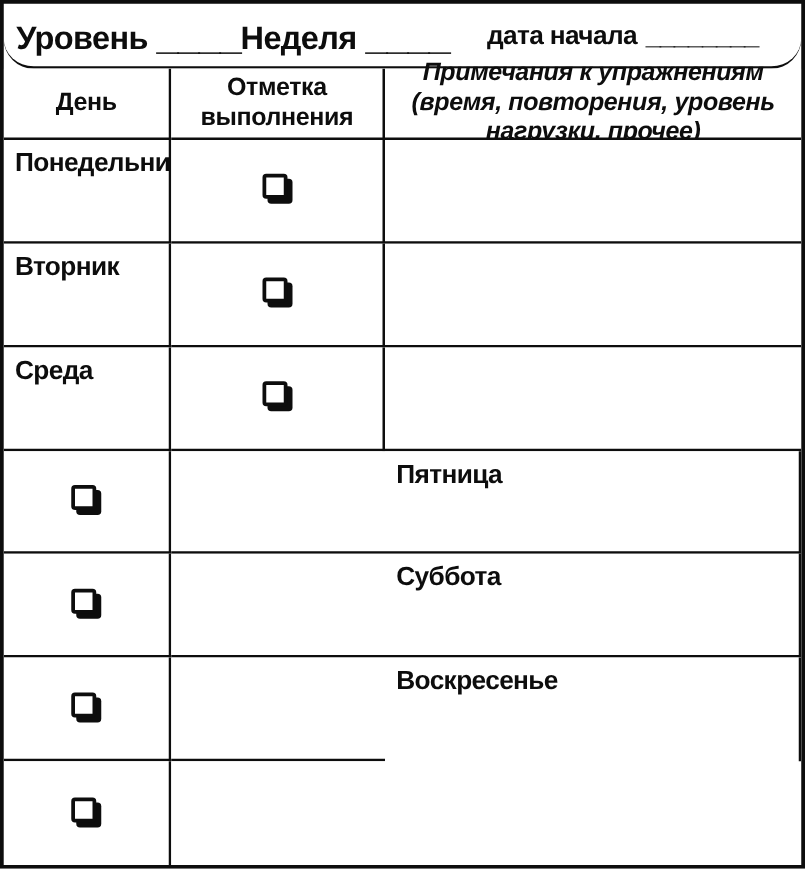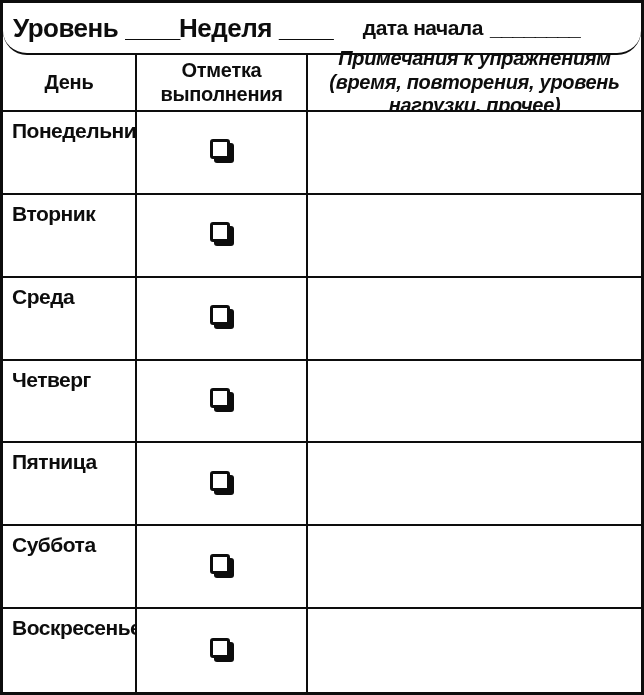--- a/index.html
+++ b/index.html
@@ -18,21 +18,21 @@
     flex:0 0 52px;
     display:flex;align-items:center;
     padding:0 10px;
     border-bottom:2px solid #0d0d0d;
     white-space:nowrap;
     border-radius:24px;
   }
   .t-group{display:flex;align-items:baseline;}
   .t-label{font-size:26px;letter-spacing:-0.5px;}
   .t-label.small{font-size:21px;}
-  .t-blank{font-size:26px;letter-spacing:-1px;margin-left:7px;}
+  .t-blank{font-size:32px;letter-spacing:-1px;margin-left:7px;}
   .t-blank.small{font-size:22px;}
   .g2{}
   .g3{margin-left:30px;}
   
   .grid{
     flex:1;
     display:grid;
     grid-template-columns:134px 171px 1fr;
     grid-template-rows:57px repeat(7,1fr);
   }
@@ -103,21 +103,20 @@
       <span class="checkbox"></span>
     </div>
     <div class="cell last-col notes-cell"></div>
 
     <div class="cell day-cell">Среда</div>
     <div class="cell check-cell">
       <span class="checkbox"></span>
     </div>
     <div class="cell last-col notes-cell"></div>
 
-    <div class="cell day-cell">Четверг</div>
     <div class="cell check-cell">
       <span class="checkbox"></span>
     </div>
     <div class="cell last-col notes-cell"></div>
 
     <div class="cell day-cell">Пятница</div>
     <div class="cell check-cell">
       <span class="checkbox"></span>
     </div>
     <div class="cell last-col notes-cell"></div>

